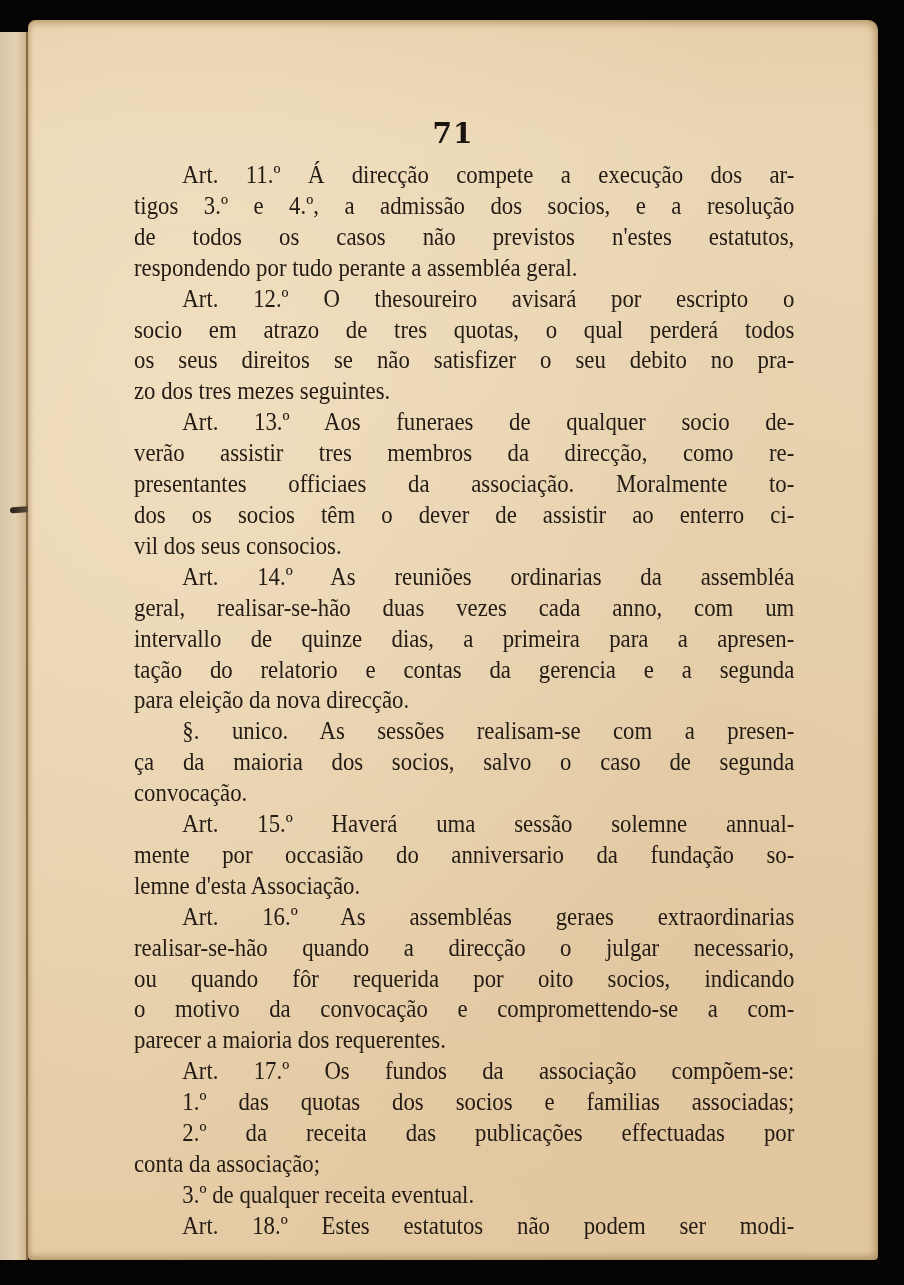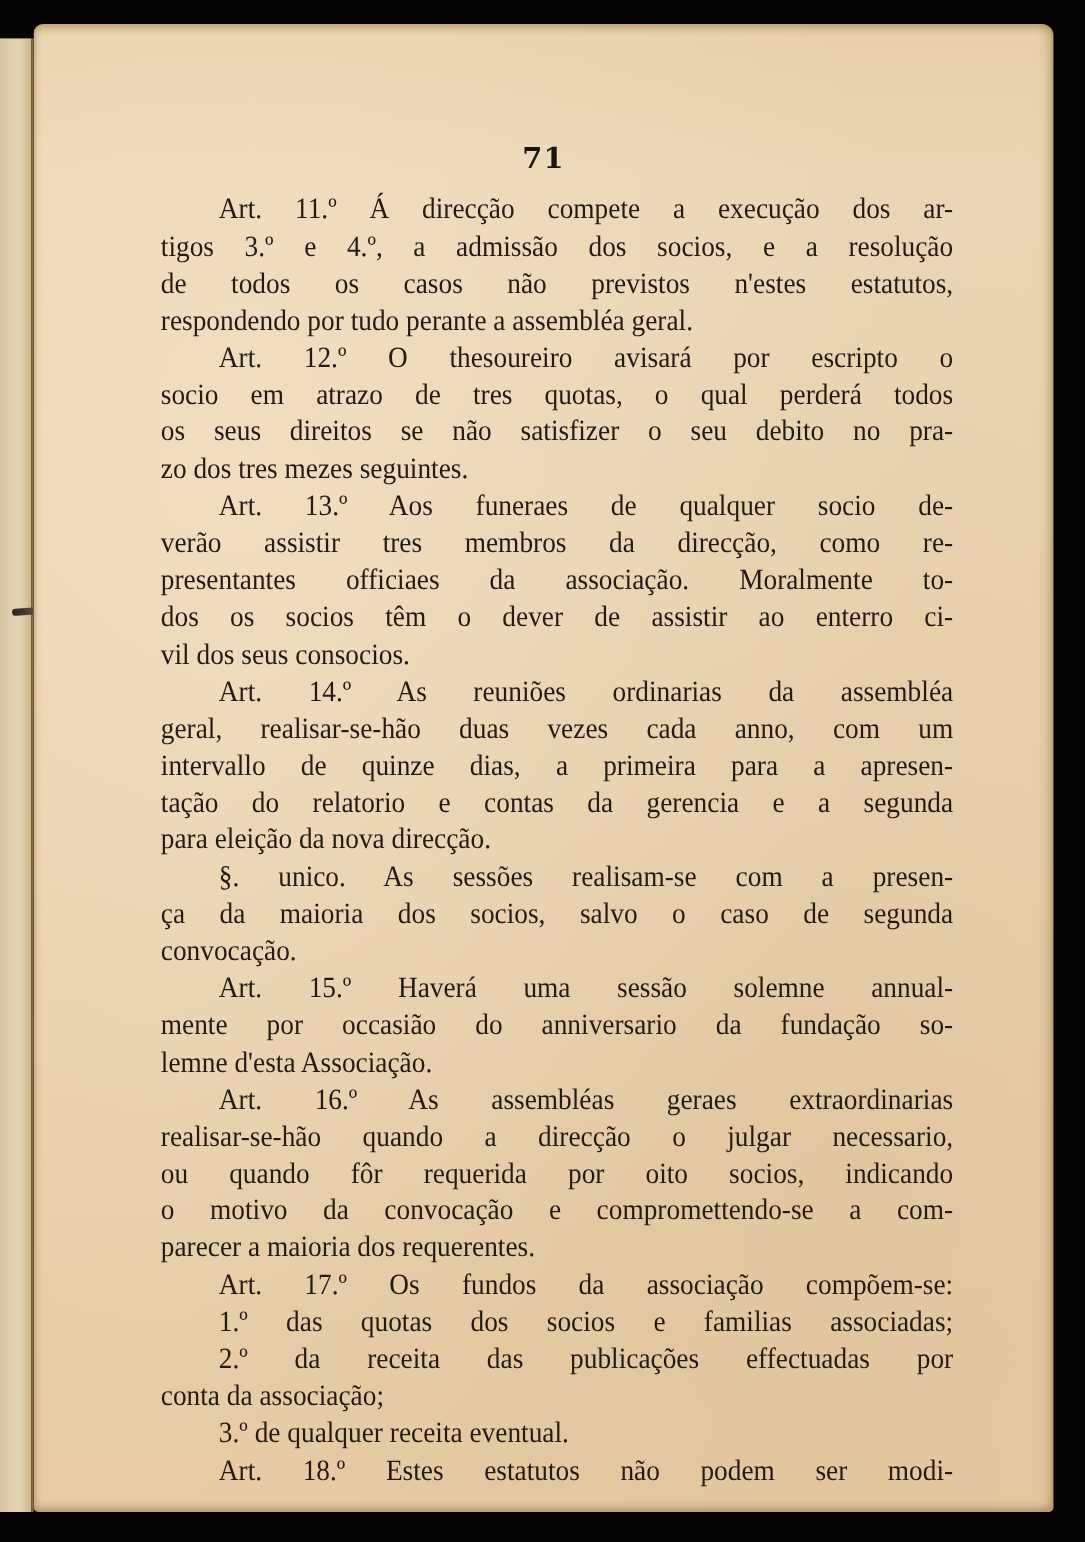--- a/index.html
+++ b/index.html
@@ -49,21 +49,21 @@
       box-shadow: inset 0 4px 6px rgba(140,100,40,0.35), inset -6px 0 8px rgba(160,120,70,0.25), inset 0 -4px 6px rgba(120,90,50,0.35);
     }
     .page-number {
       position: absolute;
       left: 0;
       width: 850px;
       top: 97px;
       text-align: center;
       font-family: "DejaVu Serif", serif;
       font-weight: bold;
-      font-size: 24px;
+      font-size: 28px;
       color: #1a1410;
       letter-spacing: 1px;
     }
     .text-block {
       position: absolute;
       left: 106px;
       top: 140px;
       width: 660px;
       font-family: "Liberation Serif", serif;
       font-size: 24.5px;

